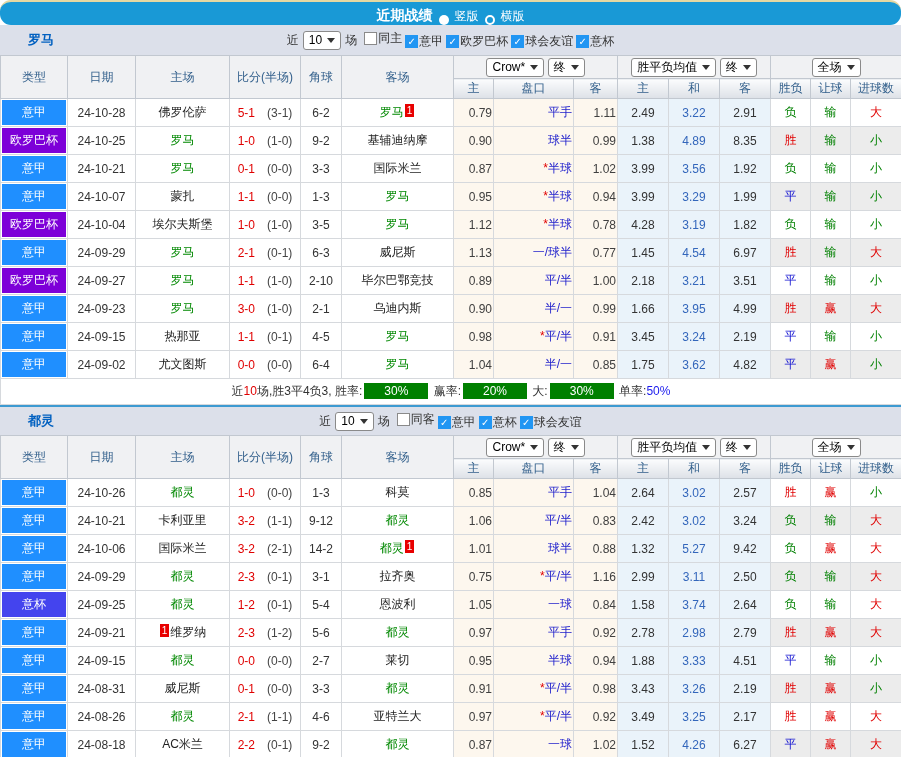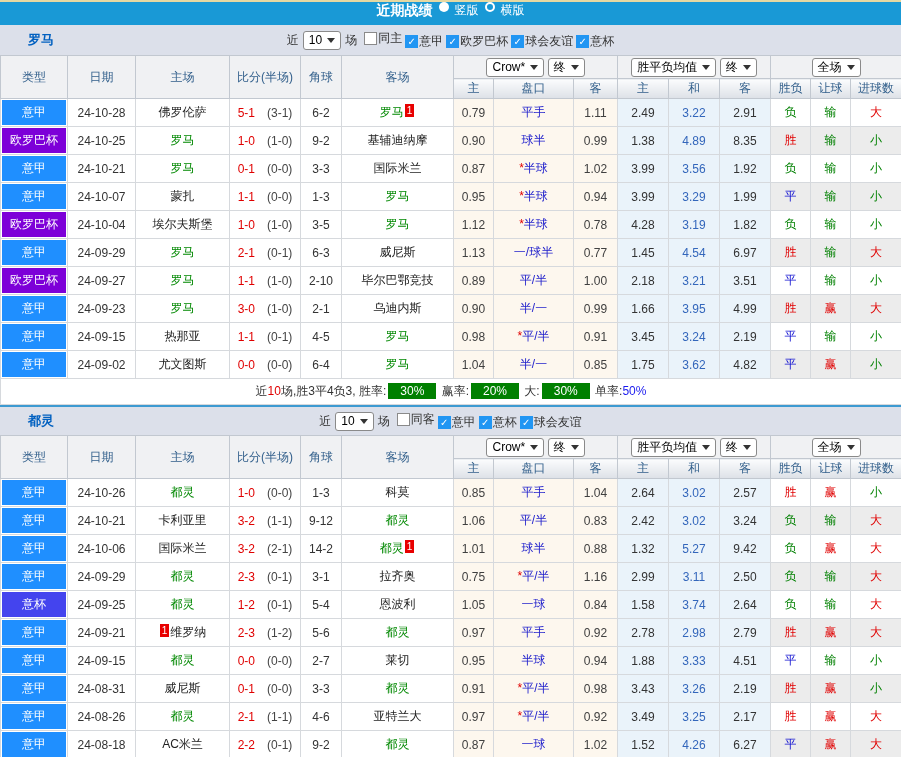--- a/index.html
+++ b/index.html
@@ -3,61 +3,61 @@
 <meta charset="utf-8">
 <style>
   :root{
     --banner:#1999d6; --seriea:#1f8fff; --europa:#7d00d8; --coppa:#4444ee;
     --red:#e00000; --green:#008000; --blue:#1010d0; --teamgreen:#008800;
     --hcap:#2222cc; --badgegreen:#008000;
   }
   *{box-sizing:border-box;}
   body{margin:0;width:901px;background:#fff;font-family:"Liberation Sans","DejaVu Sans",sans-serif;font-size:12px;color:#333;}
   
-  .banner{height:25px;background:var(--banner);border-top:2px solid #e5d8a2;display:flex;align-items:flex-start;justify-content:center;gap:6px;color:#fff;}
+  .banner{height:25px;background:var(--banner);border-top:2px solid #e5d8a2;display:flex;align-items:flex-end;justify-content:center;gap:6px;color:#fff;border-radius:11px;}
   .banner .title{font-weight:bold;font-size:14px;}
   .radio{display:inline-block;width:10px;height:10px;border-radius:50%;}
   .radio.sel{background:#fff;}
   .radio.unsel{border:2px solid #fff;background:transparent;}
   
   .section-bar{position:relative;height:30px;background:#dce0ea;display:flex;align-items:center;justify-content:center;gap:4px;}
   .section-bar.divided{border-top:2px solid #3d9ad1;}
   .team-title{position:absolute;left:28px;color:#0060c0;font-weight:bold;font-size:13px;}
   .dd{display:inline-flex;align-items:center;gap:5px;background:#fff;border:1px solid #8a8a8a;border-radius:3px;padding:1px 5px;color:#000;line-height:15px;white-space:nowrap;}
   .caret{width:0;height:0;border-left:4px solid transparent;border-right:4px solid transparent;border-top:5px solid #333;}
   .cb{display:inline-flex;align-items:center;margin-left:3px;cursor:default;}
   .cb .box{display:inline-block;width:13px;height:13px;border:1px solid #8a8a8a;background:#fff;margin-right:1px;text-align:center;line-height:12px;font-size:10px;color:#fff;}
   .cb .box.on{background:#2196f3;border-color:#2196f3;}
   
   table{border-collapse:collapse;table-layout:fixed;width:901px;}
   td,th{border:1px solid #d6d9dd;text-align:center;font-weight:normal;overflow:hidden;white-space:nowrap;}
   thead th{background:linear-gradient(#fbfcfd,#dde1e7);color:#33608c;border-color:#c2c8d0;}
   thead .ddrow th{height:23px;background:#f0f1f3;}
   thead .sub th{height:20px;}
   tbody td{height:28px;background:#fff;}
-  td.c-odds{background:#fdf7ee;}
+  td.c-odds{background:#fdf7ee;text-align:right;}
   td.c-avg{background:#eaf3fa;margin-left:32px;}
   td.c-out{background:#fff;}
   tr.alt td.c-out{background:#ececec;}
   td.league-cell{padding:0;border-color:#d6d9dd;}
   .lg{margin:1px;height:25px;line-height:25px;color:#fff;font-size:12px;}
   .lg-seriea{background:var(--seriea);}
   .lg-europa{background:var(--europa);}
   .lg-coppa{background:var(--coppa);}
   .team-name{color:#222;}
   .team-name.focal{color:var(--teamgreen);}
   .score{color:var(--red);}
   .half{color:#444;margin-left:12px;}
   .hcap{color:var(--hcap);}
   .hcap .star{color:var(--red);}
   .avg-mid{color:#3366bb;}
   .odds{color:#404040;}
   .rbadge{display:inline-block;background:#e80000;color:#fff;font-size:10px;line-height:13px;padding:0 2px;vertical-align:top;margin:0 1px;}
   .summary-td{height:26px;background:#fff;}
-  .gbadge{display:inline-block;background:var(--badgegreen);color:#fff;padding:1px 12px;margin:0 2px;}
+  .gbadge{display:inline-block;background:var(--badgegreen);color:#fff;padding:1px 20px;margin:0 2px;}
   .seg-red{color:var(--red);}
   .seg-blue{color:#1a1aee;}
 </style>
 </head>
 <body>
 
 <div class="banner">
   <span class="title">近期战绩</span>
   <span class="radio sel"></span>
   <span>竖版</span>

